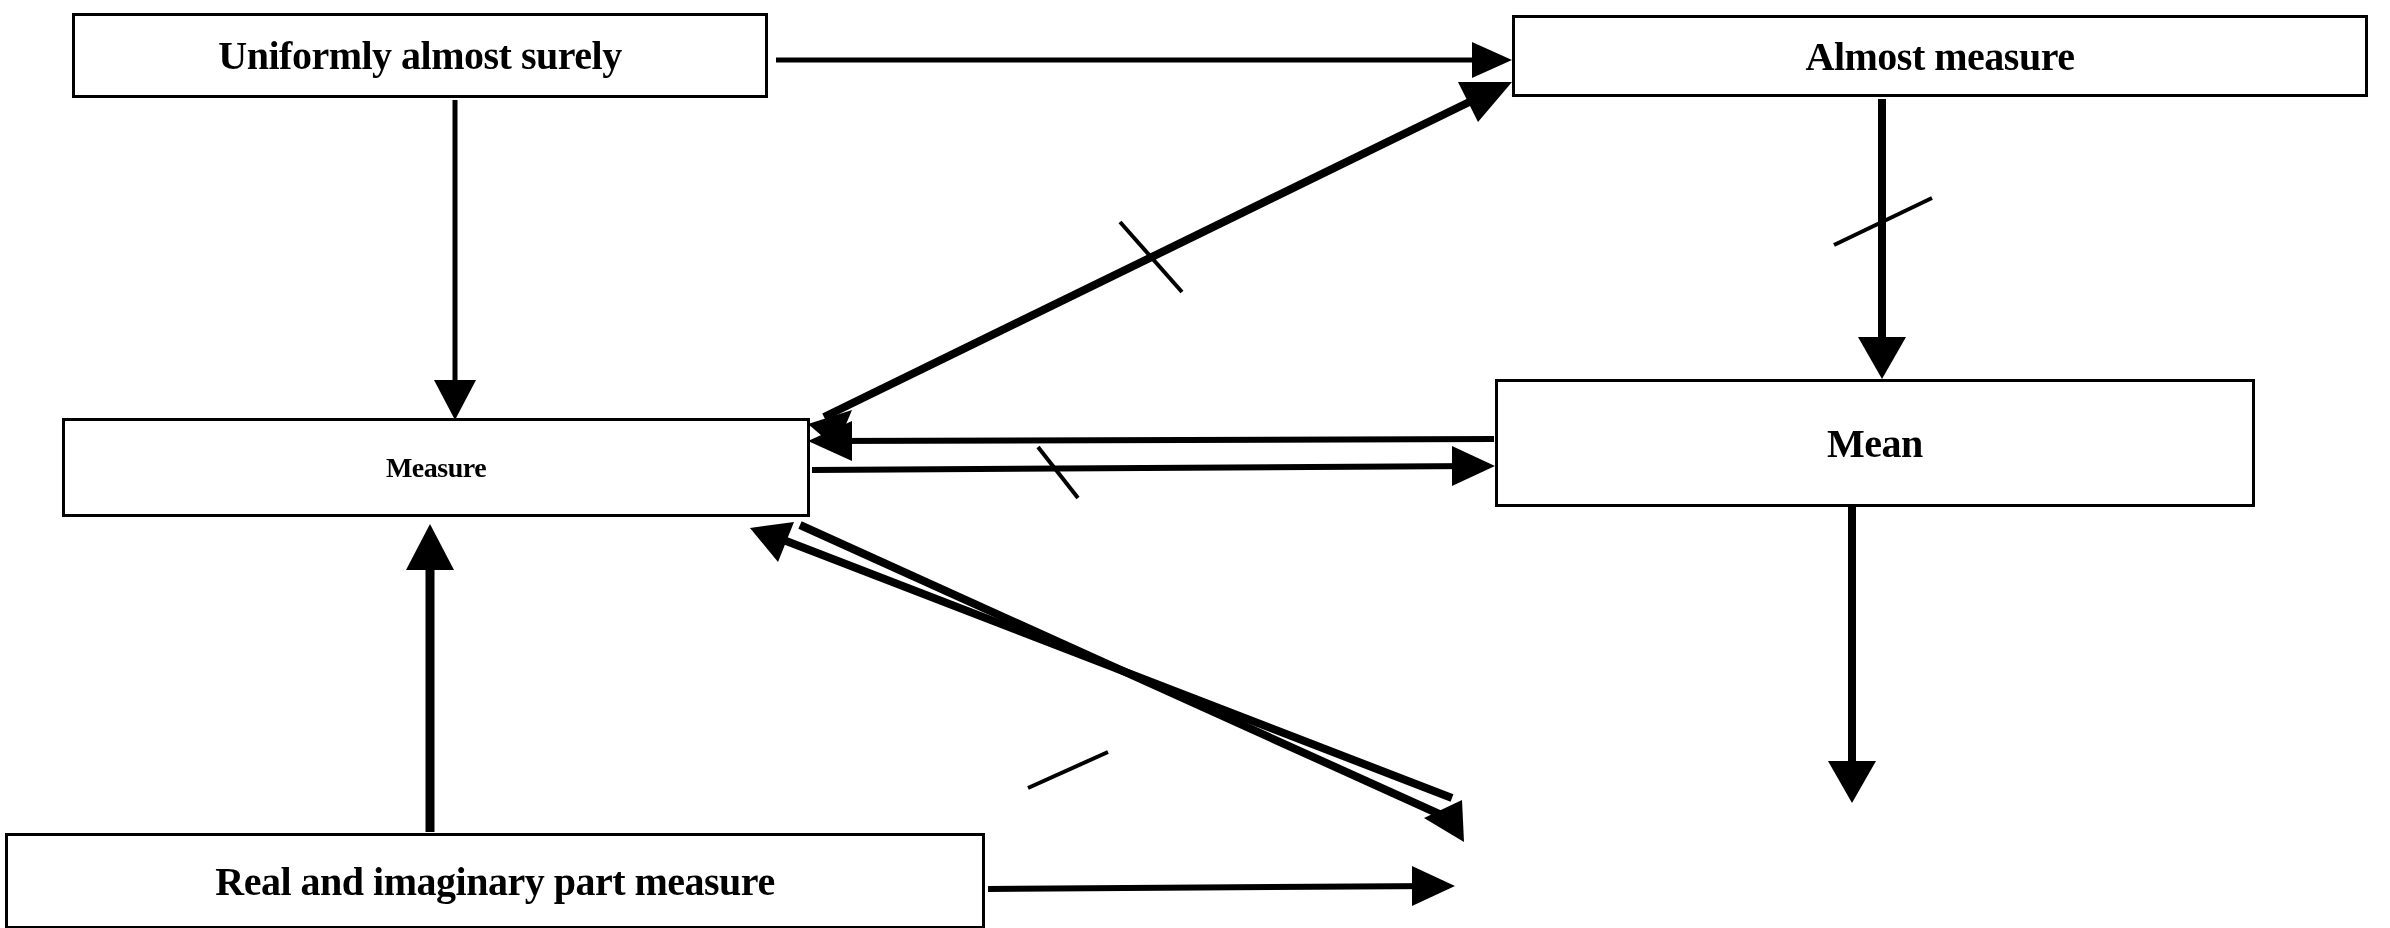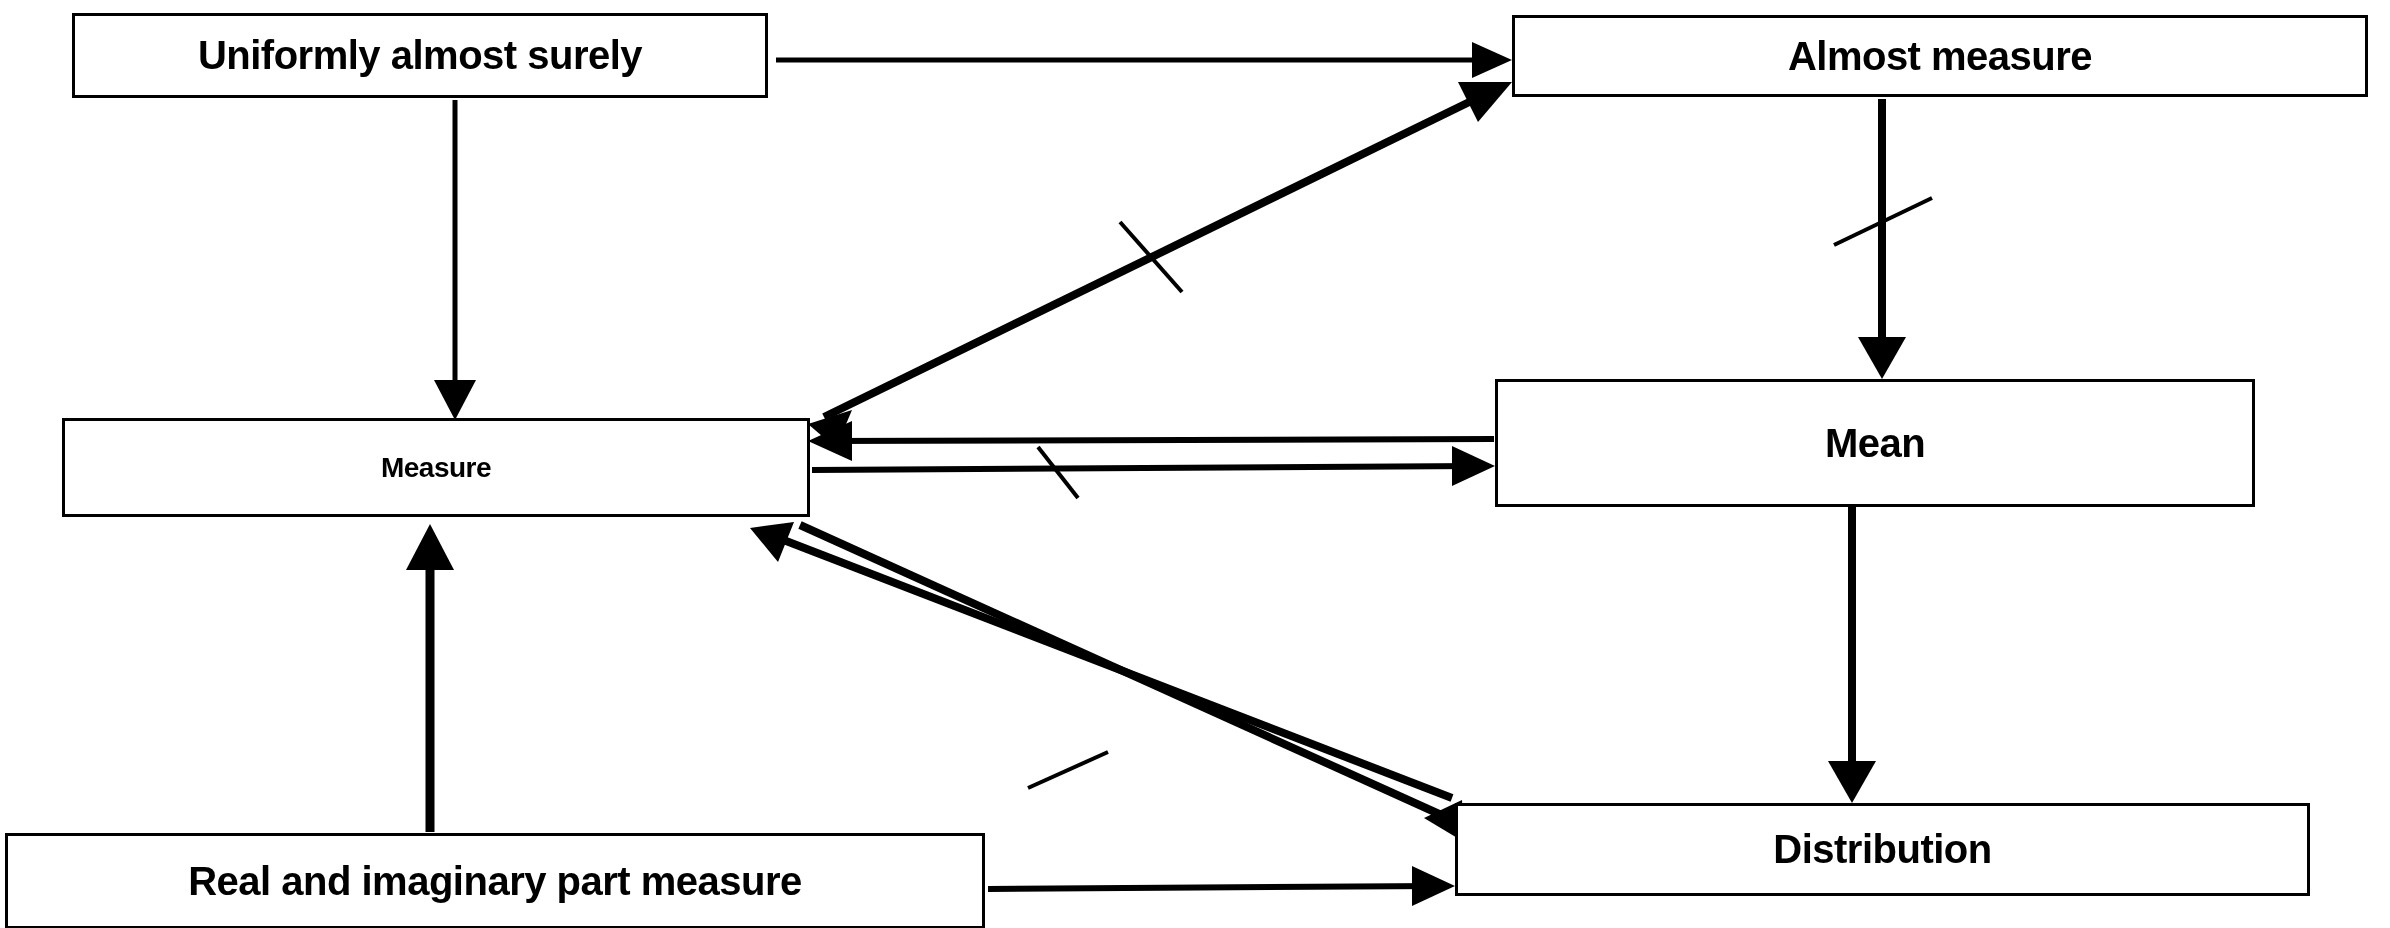--- a/index.html
+++ b/index.html
@@ -5,21 +5,21 @@
   html, body {
     margin: 0;
     padding: 0;
     background: #ffffff;
   }
   #diagram-root {
     position: relative;
     width: 2390px;
     height: 928px;
     background: #ffffff;
-    font-family: Liberation Sans, sans-serif;
+    font-family: Liberation Serif, serif;
     overflow: hidden;
   }
   .node-box {
     position: absolute;
     box-sizing: border-box;
     border: 3px solid #000000;
     background: #ffffff;
     display: flex;
     align-items: center;
     justify-content: center;
@@ -135,17 +135,14 @@
   </div>
 
   <div class="node-box" style="left:1495px; top:379px; width:760px; height:128px;">
     <span class="node-label" style="font-size:40px;">Mean</span>
   </div>
 
   <div class="node-box" style="left:5px; top:833px; width:980px; height:96px;">
     <span class="node-label" style="font-size:40px;">Real and imaginary part measure</span>
   </div>
 
-  <div class="node-box" style="left:1455px; top:803px; width:855px; height:93px;">
-    <span class="node-label" style="font-size:40px;">Distribution</span>
-  </div>
 
 </div>
 
 </body></html>

